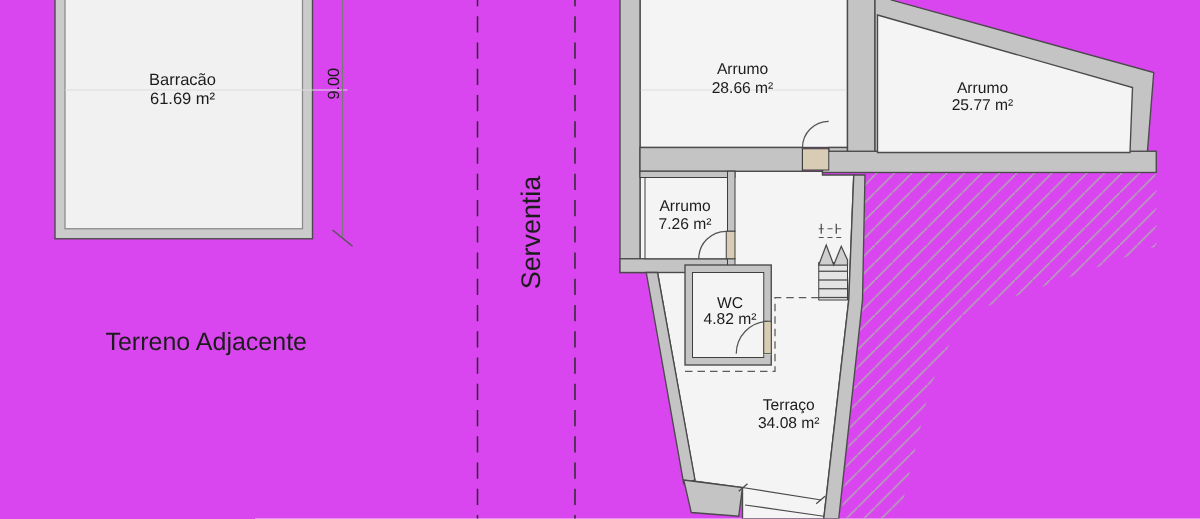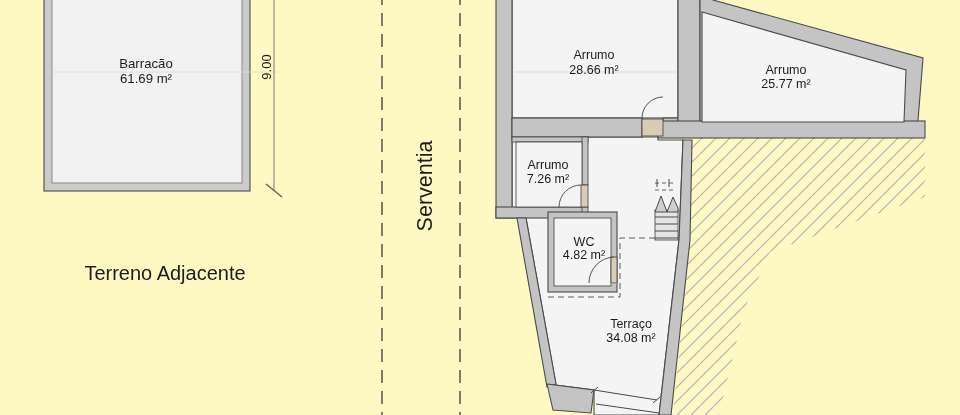--- a/index.html
+++ b/index.html
@@ -1,16 +1,16 @@
 <!DOCTYPE html>
 <html><head>
 <meta charset="utf-8">
 <style>
   html,body { margin:0; padding:0; background:#ffffff; }
-  .stage { position:relative; width:960px; height:415px; overflow:hidden; background:#fef9c3; }
+  .stage { position:relative; width:960px; height:415px; overflow:hidden; background:#d946ef; }
   svg { display:block; }
   .ln      { stroke:#4a4a4a; stroke-width:1.1; }
   .lnthin  { stroke:#3f3f3f; stroke-width:0.8; }
   .lnlight { stroke:#8a8a8a; stroke-width:1; }
   .arc     { fill:none; stroke:#555555; stroke-width:1; }
   .thin    { stroke:#4a4a4a; stroke-width:1; fill:none; }
   .dashline { stroke:#2b2b2b; stroke-width:1.2; stroke-dasharray:13 8; }
   .dashproj { stroke:#5a5a5a; stroke-width:1; stroke-dasharray:6 4; fill:none; }
   .dashsmall{ stroke:#555555; stroke-width:0.9; stroke-dasharray:4 3; }
   .faint   { stroke:#dcdcdc; stroke-width:0.8; }

